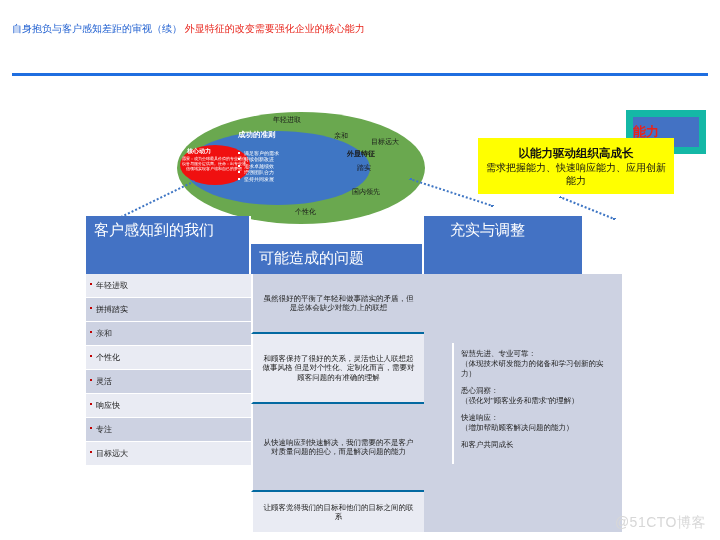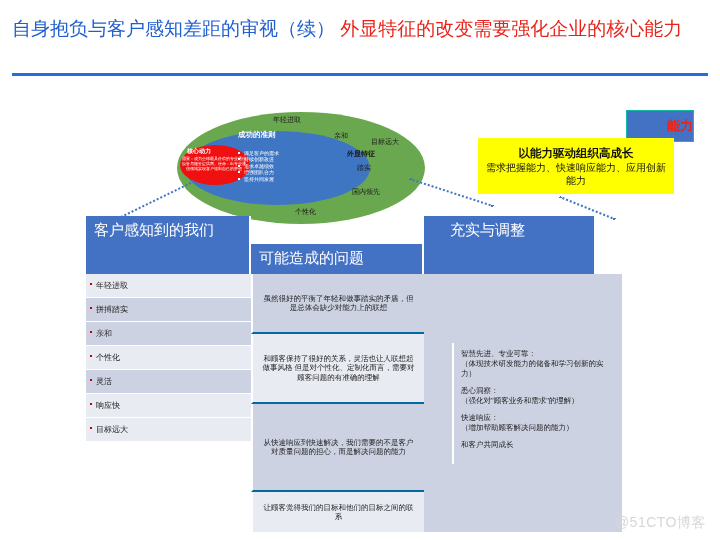--- a/index.html
+++ b/index.html
@@ -4,21 +4,21 @@
 <style>
   html,body{margin:0;padding:0;}
   body{
     width:720px;height:540px;position:relative;overflow:hidden;
     background:#ffffff;
     font-family:"Liberation Sans","DejaVu Sans",sans-serif;
   }
   
   #title-bar{
     position:absolute;left:12px;top:20px;width:690px;
-    font-size:19px;line-height:18px;white-space:nowrap;
+    font-size:10px;line-height:18px;white-space:nowrap;
   }
   #title-main{color:#1f5fd0;font-weight:normal;}
   #title-accent{color:#e8231a;}
   #title-rule{
     position:absolute;left:12px;top:73px;width:696px;height:3px;
     background:#1f6ee0;
   }
   
   #venn{position:absolute;left:177px;top:112px;width:248px;height:112px;}
   .ell{position:absolute;border-radius:50%;}
@@ -36,23 +36,23 @@
   #v-gexing{left:118px;top:96px;}
   #blue-title{position:absolute;left:61px;top:18px;color:#ffffff;font-size:7.5px;font-weight:bold;white-space:nowrap;}
   #blue-list{position:absolute;left:60px;top:38px;margin:0;padding:0;list-style:none;}
   #blue-list li{color:#ffffff;font-size:5px;line-height:6.4px;white-space:nowrap;position:relative;padding-left:7px;}
   #blue-list li:before{content:"";position:absolute;left:1px;top:2px;width:2px;height:2px;background:#ffffff;}
   #red-title{position:absolute;left:10px;top:35px;color:#ffffff;font-size:6px;font-weight:bold;white-space:nowrap;}
   #red-body{position:absolute;left:5px;top:44px;width:64px;color:#ffffff;font-size:4px;line-height:5px;text-align:center;}
   
   #badge-nengli{
     position:absolute;left:626px;top:110px;width:66px;height:30px;
-    background:#4372c4;border:1px solid #14b8a6;
+    background:#4372c4;border:7px solid #14b8a6;
     color:#e8231a;font-size:13px;font-weight:bold;
-    display:flex;align-items:center;justify-content:flex-end;
+    display:flex;align-items:center;justify-content:flex-start;
   }
   #yellow-box{
     position:absolute;left:478px;top:138px;width:196px;height:56px;
     background:#ffff00;padding:2px 4px;box-sizing:border-box;
     display:flex;flex-direction:column;align-items:center;justify-content:center;
   }
   #yellow-head{color:#111;font-size:11.5px;font-weight:bold;line-height:15px;}
   #yellow-sub{color:#111;font-size:10px;line-height:13px;text-align:center;}
   
   .dotline{position:absolute;height:0;border-top:2px dotted #3f76c4;transform-origin:0 0;}
@@ -62,21 +62,21 @@
   
   #grid{position:absolute;left:86px;top:216px;width:508px;}
   .grow{display:flex;}
   .gcell{box-sizing:border-box;}
   .hdr{
     background:#4372c4;color:#ffffff;font-size:15px;
     padding:5px 8px 6px 8px;border-right:2px solid #ffffff;
   }
   .c1{width:165px;}
   .c2{width:173px;margin-top:28px;}
-  .c3{width:170px;border-right:none;padding-left:26px;}
+  .c3{width:158px;border-right:none;padding-left:26px;}
   .lcell{
     width:165px;box-sizing:border-box;padding:6px 6px 6px 10px;
     font-size:8px;color:#222;position:relative;
     border-bottom:1px solid #ffffff;
   }
   .lcell .bdot{position:absolute;left:4px;top:9px;width:2px;height:2px;background:#c00000;}
   .shade-a{background:#cdd2e2;}
   .shade-b{background:#e9ebf3;}
   .mcell{
     width:173px;box-sizing:border-box;padding:6px 7px;
@@ -174,20 +174,24 @@
         <span class="bdot"></span>
         <span>个性化</span>
       </div>
       <div class="lcell shade-a">
         <span class="bdot"></span>
         <span>灵活</span>
       </div>
       <div class="lcell shade-b">
         <span class="bdot"></span>
         <span>响应快</span>
+      </div>
+      <div class="lcell shade-a">
+        <span class="bdot"></span>
+        <span>专注</span>
       </div>
       <div class="lcell shade-b">
         <span class="bdot"></span>
         <span>目标远大</span>
       </div>
     </div>
 
     <div id="col-mid">
       <div class="mcell shade-a" style="height:60px">虽然很好的平衡了年轻和做事踏实的矛盾，但是总体会缺少对能力上的联想</div>
       <div class="mcell shade-b" style="height:70px">和顾客保持了很好的关系，灵活也让人联想起做事风格 但是对个性化、定制化而言，需要对顾客问题的有准确的理解</div>

